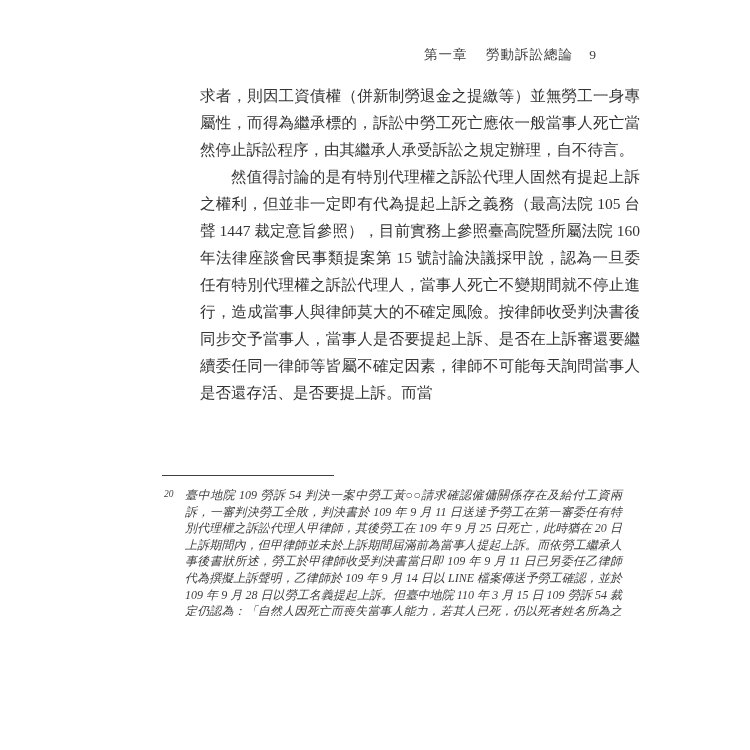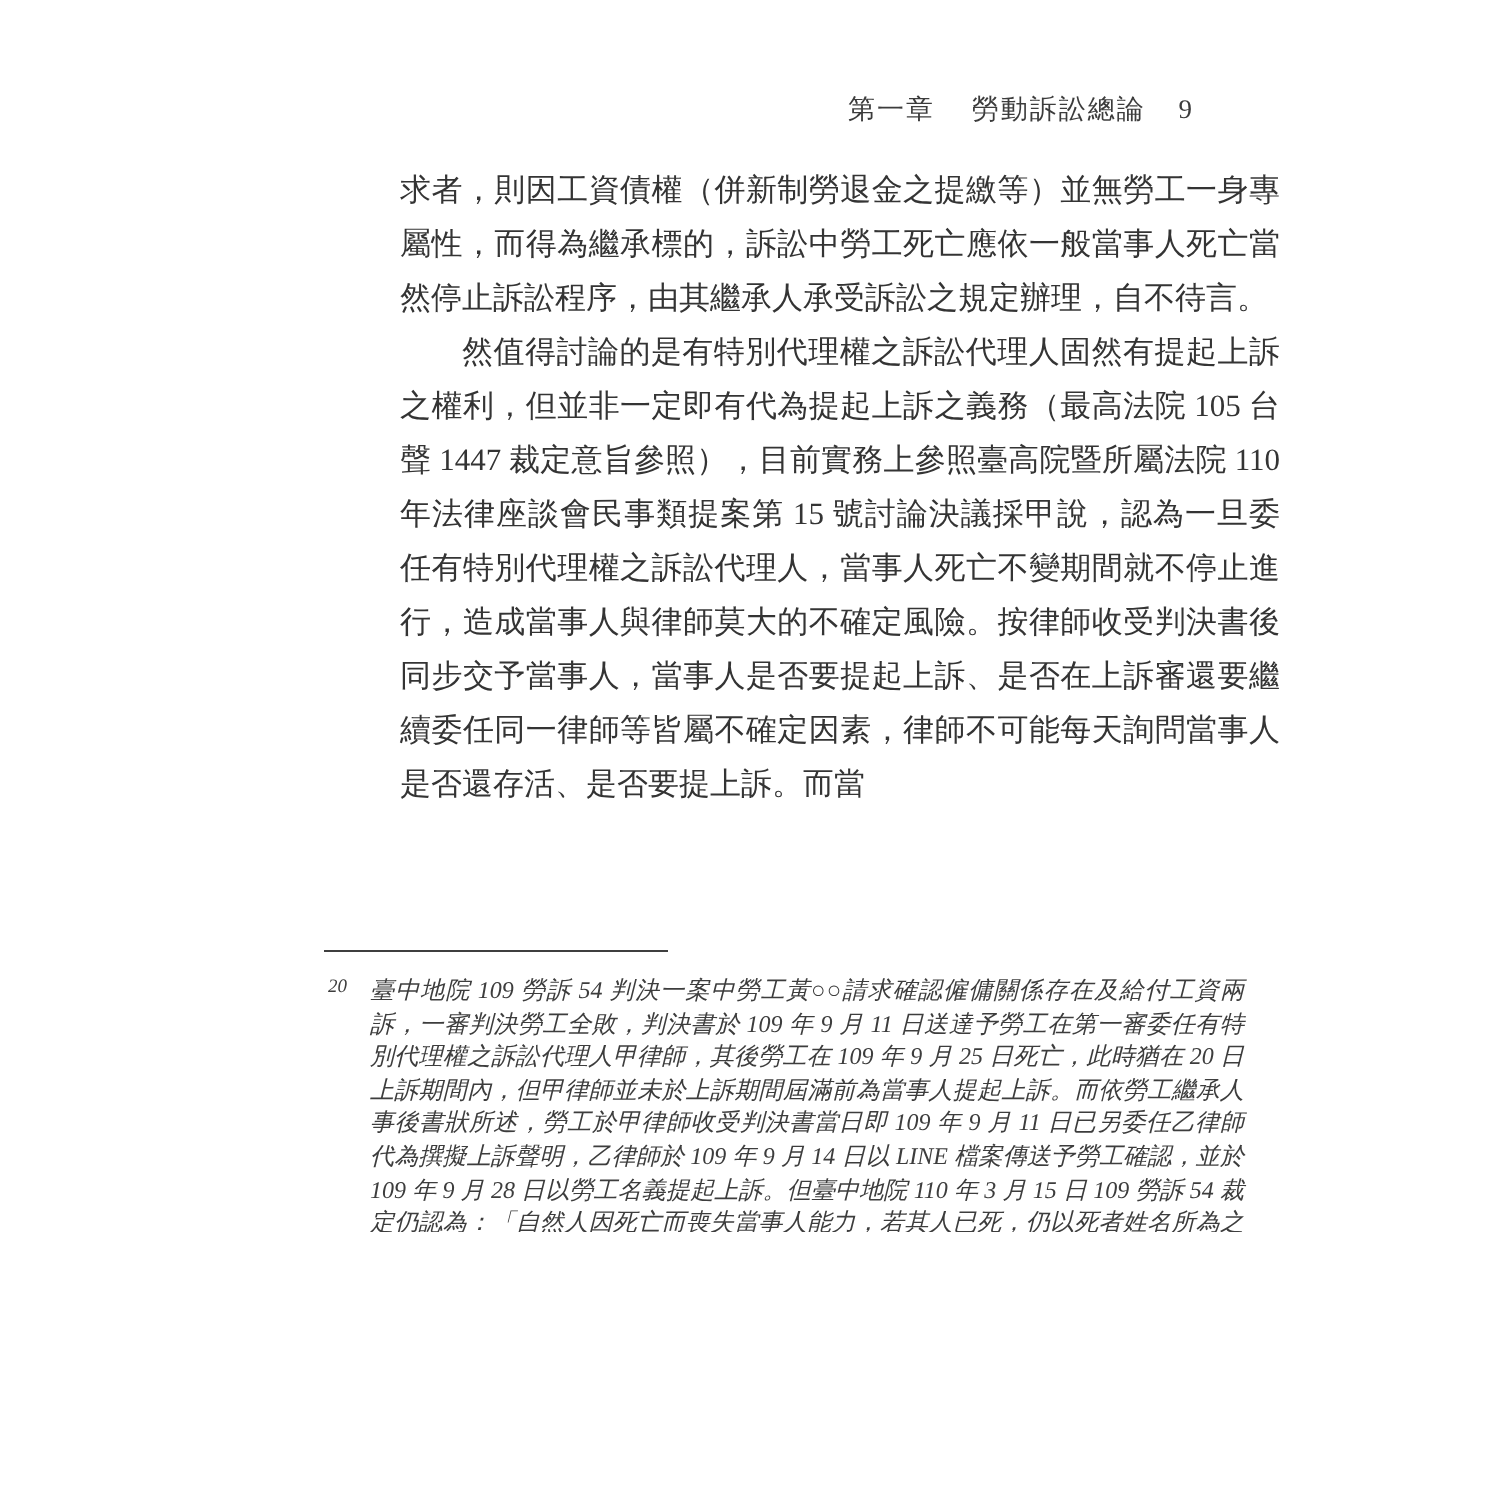--- a/index.html
+++ b/index.html
@@ -92,21 +92,21 @@
     <span class="chapter">第一章</span>
     <span class="title">勞動訴訟總論</span>
     <span class="page-num">9</span>
   </div>
 
   <div class="body-text">
     <p>
       <span>求者，則因工資債權（併新制勞退金之提繳等）並無勞工一身專屬性，而得為繼承標的，訴訟中勞工死亡應依一般當事人死亡當然停止訴訟程序，由其繼承人承受訴訟之規定辦理，自不待言。</span>
     </p>
     <p class="indent">
-      <span>然值得討論的是有特別代理權之訴訟代理人固然有提起上訴之權利，但並非一定即有代為提起上訴之義務（最高法院 105 台聲 1447 裁定意旨參照），目前實務上參照臺高院暨所屬法院 110 年法律座談會民事類提案第 15 號討論決議採甲說，認為一旦委任有特別代理權之訴訟代理人，當事人死亡不變期間就不停止進行，造成當事人與律師莫大的不確定風險。按律師收受判決書後同步交予當事人，當事人是否要提起上訴、是否在上訴審還要繼續委任同一律師等皆屬不確定因素，律師不可能每天詢問當事人是否還存活、是否要提上訴。而當</span>
+      <span>然值得討論的是有特別代理權之訴訟代理人固然有提起上訴之權利，但並非一定即有代為提起上訴之義務（最高法院 105 台聲 1447 裁定意旨參照），目前實務上參照臺高院暨所屬法院 160 年法律座談會民事類提案第 15 號討論決議採甲說，認為一旦委任有特別代理權之訴訟代理人，當事人死亡不變期間就不停止進行，造成當事人與律師莫大的不確定風險。按律師收受判決書後同步交予當事人，當事人是否要提起上訴、是否在上訴審還要繼續委任同一律師等皆屬不確定因素，律師不可能每天詢問當事人是否還存活、是否要提上訴。而當</span>
     </p>
   </div>
 
   <div class="footnote-rule"></div>
 
   <div class="footnote">
     <sup class="fn-marker">20</sup>
     <span class="fn-body">臺中地院 109 勞訴 54 判決一案中勞工黃○○請求確認僱傭關係存在及給付工資兩訴，一審判決勞工全敗，判決書於 109 年 9 月 11 日送達予勞工在第一審委任有特別代理權之訴訟代理人甲律師，其後勞工在 109 年 9 月 25 日死亡，此時猶在 20 日上訴期間內，但甲律師並未於上訴期間屆滿前為當事人提起上訴。而依勞工繼承人事後書狀所述，勞工於甲律師收受判決書當日即 109 年 9 月 11 日已另委任乙律師代為撰擬上訴聲明，乙律師於 109 年 9 月 14 日以 LINE 檔案傳送予勞工確認，並於 109 年 9 月 28 日以勞工名義提起上訴。但臺中地院 110 年 3 月 15 日 109 勞訴 54 裁定仍認為：「自然人因死亡而喪失當事人能力，若其人已死，仍以死者姓名所為之訴訟，不生效力。……縱認該上訴狀係黃○○本人生前所授意制作，其既係在黃○○死亡後才以黃○○名義向本院提出，仍屬無當事人能力所為訴訟行為而不生效力，並不因黃○○生前是否同意而異其效果。」最終認為勞工未於法定上訴期間內有合法之上訴，案告敗訴確定（臺中高分院 110 勞抗 4、110 勞抗 5 裁定另參）。</span>
   </div>
 

